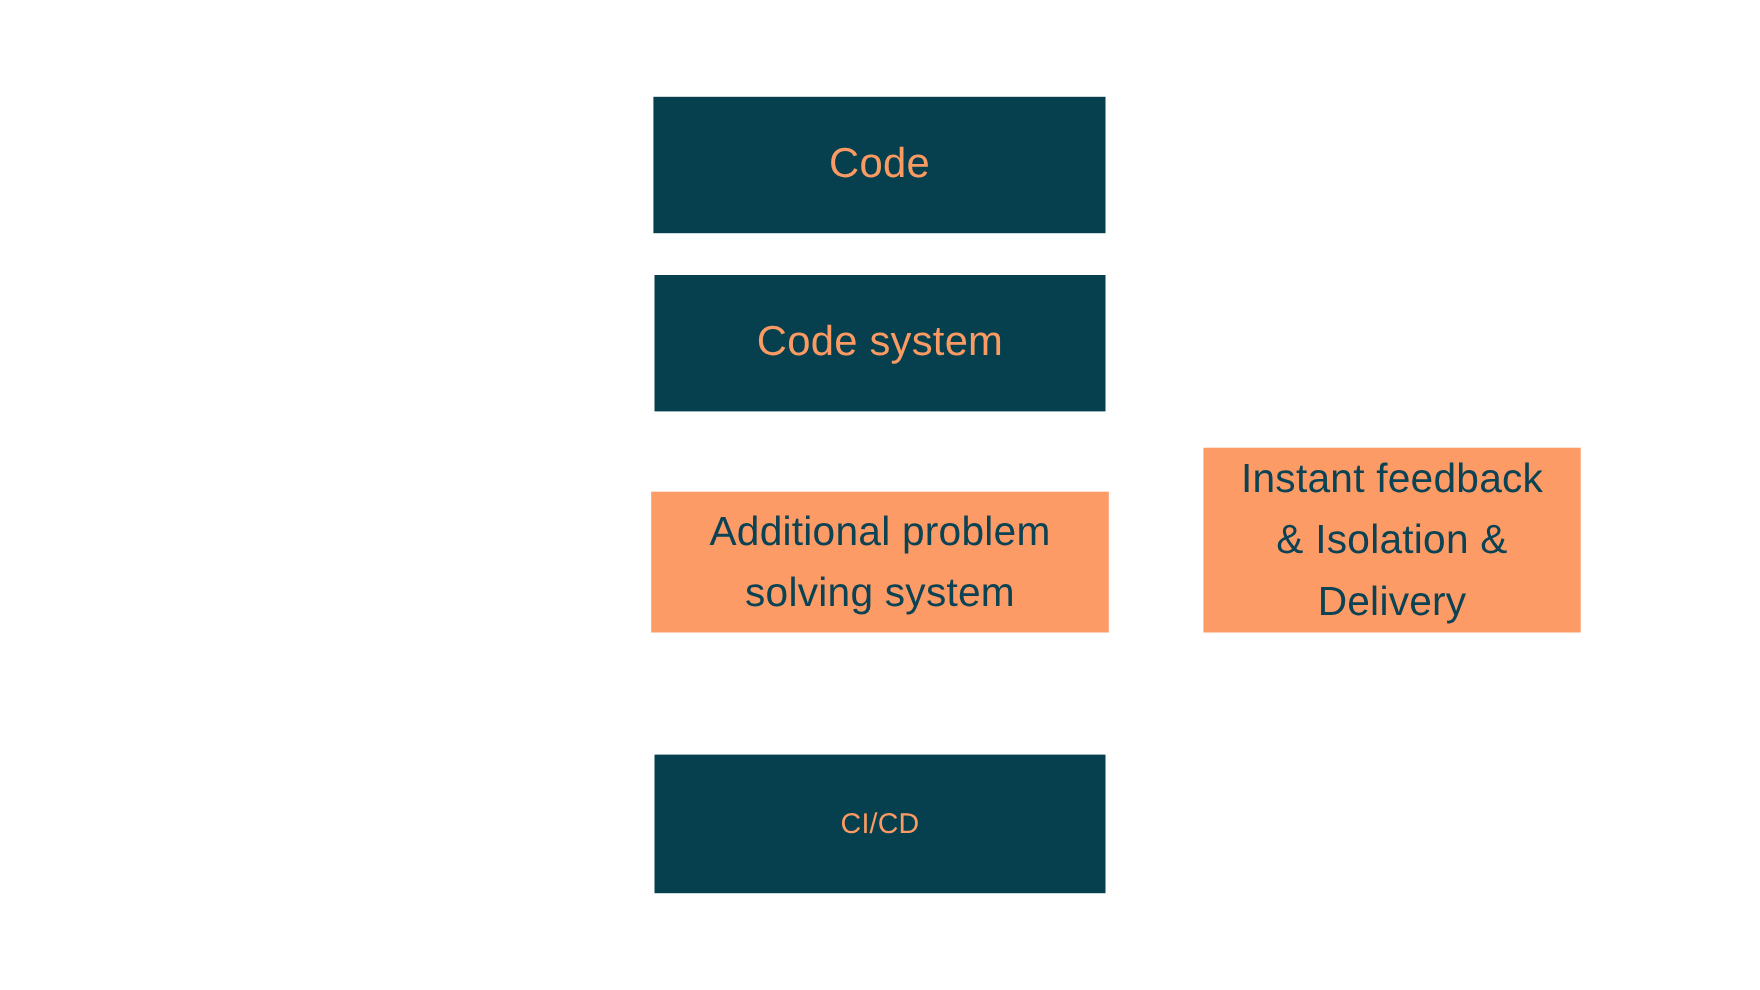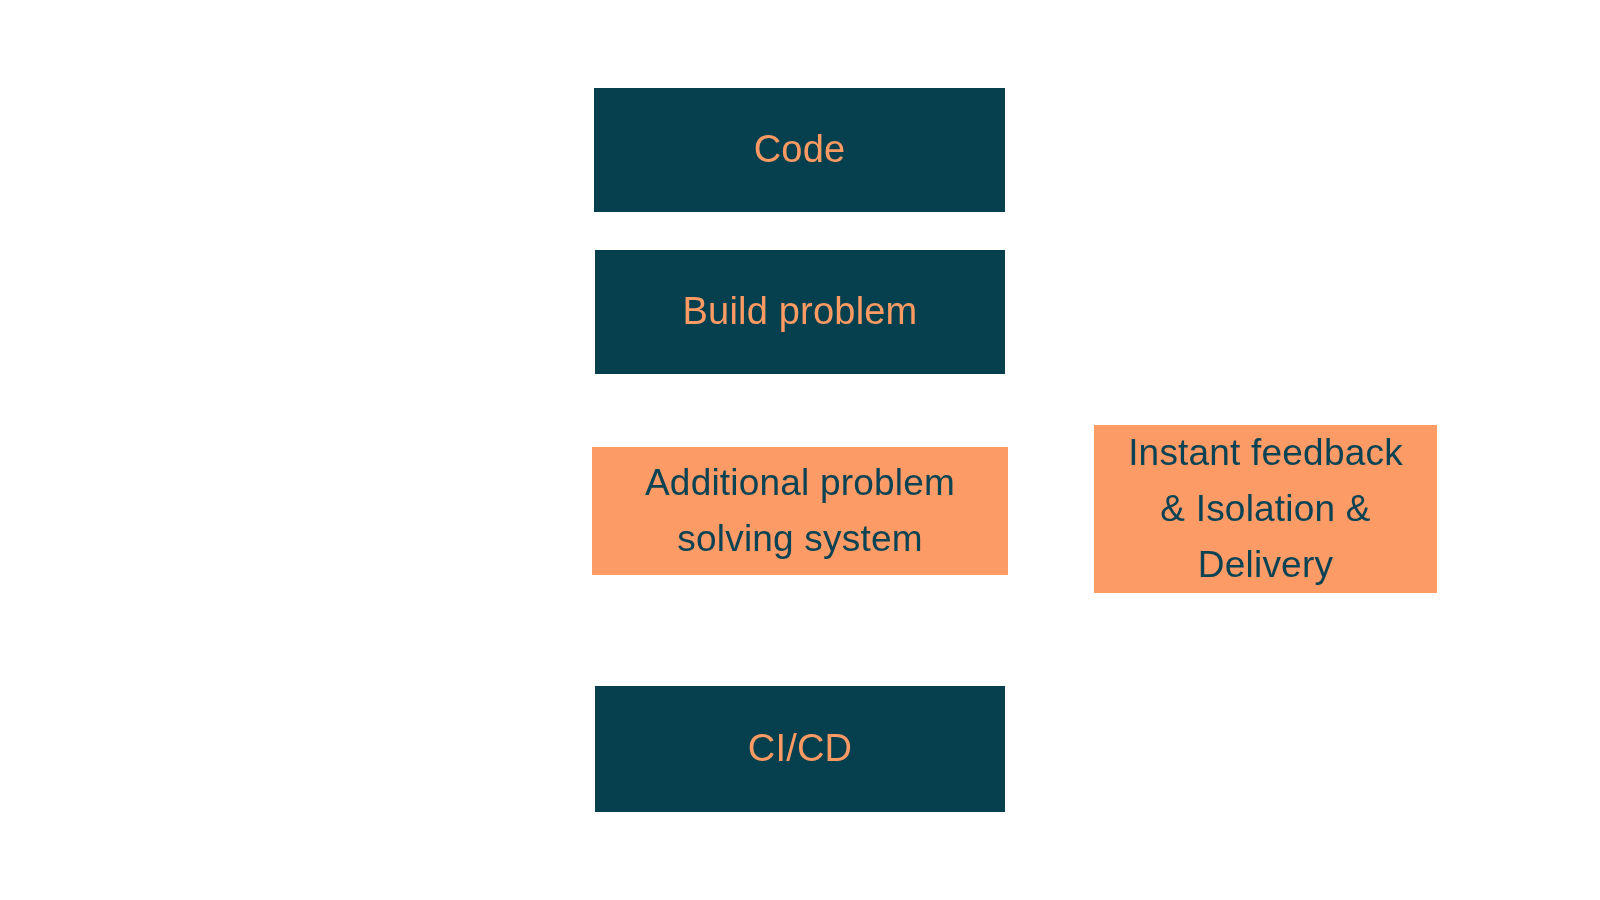--- a/index.html
+++ b/index.html
@@ -65,46 +65,46 @@
   #node-additional-layer {
     left: 592px;
     top: 447px;
     width: 416px;
     height: 128px;
     font-size: 37px;
     line-height: 1.52;
   }
   #node-instant-feedback {
     left: 1094px;
-    top: 425px;
+    top: 407px;
     width: 343px;
     height: 168px;
     font-size: 37px;
     line-height: 1.52;
   }
   #node-cicd {
     left: 595px;
     top: 686px;
     width: 410px;
     height: 126px;
-    font-size: 38px;
+    font-size: 26px;
     line-height: 1.35;
   }
 </style>
 </head>
 <body>
 
 <div class="canvas">
 
   <div class="node node--dark" id="node-code">
     <span>Code</span>
   </div>
 
   <div class="node node--dark" id="node-build-system">
-    <span>Build problem</span>
+    <span>Code system</span>
   </div>
 
   <div class="node node--orange" id="node-additional-layer">
     <span>Additional problem
 solving system</span>
   </div>
 
   <div class="node node--orange" id="node-instant-feedback">
     <span>Instant feedback
 &amp; Isolation &amp;

